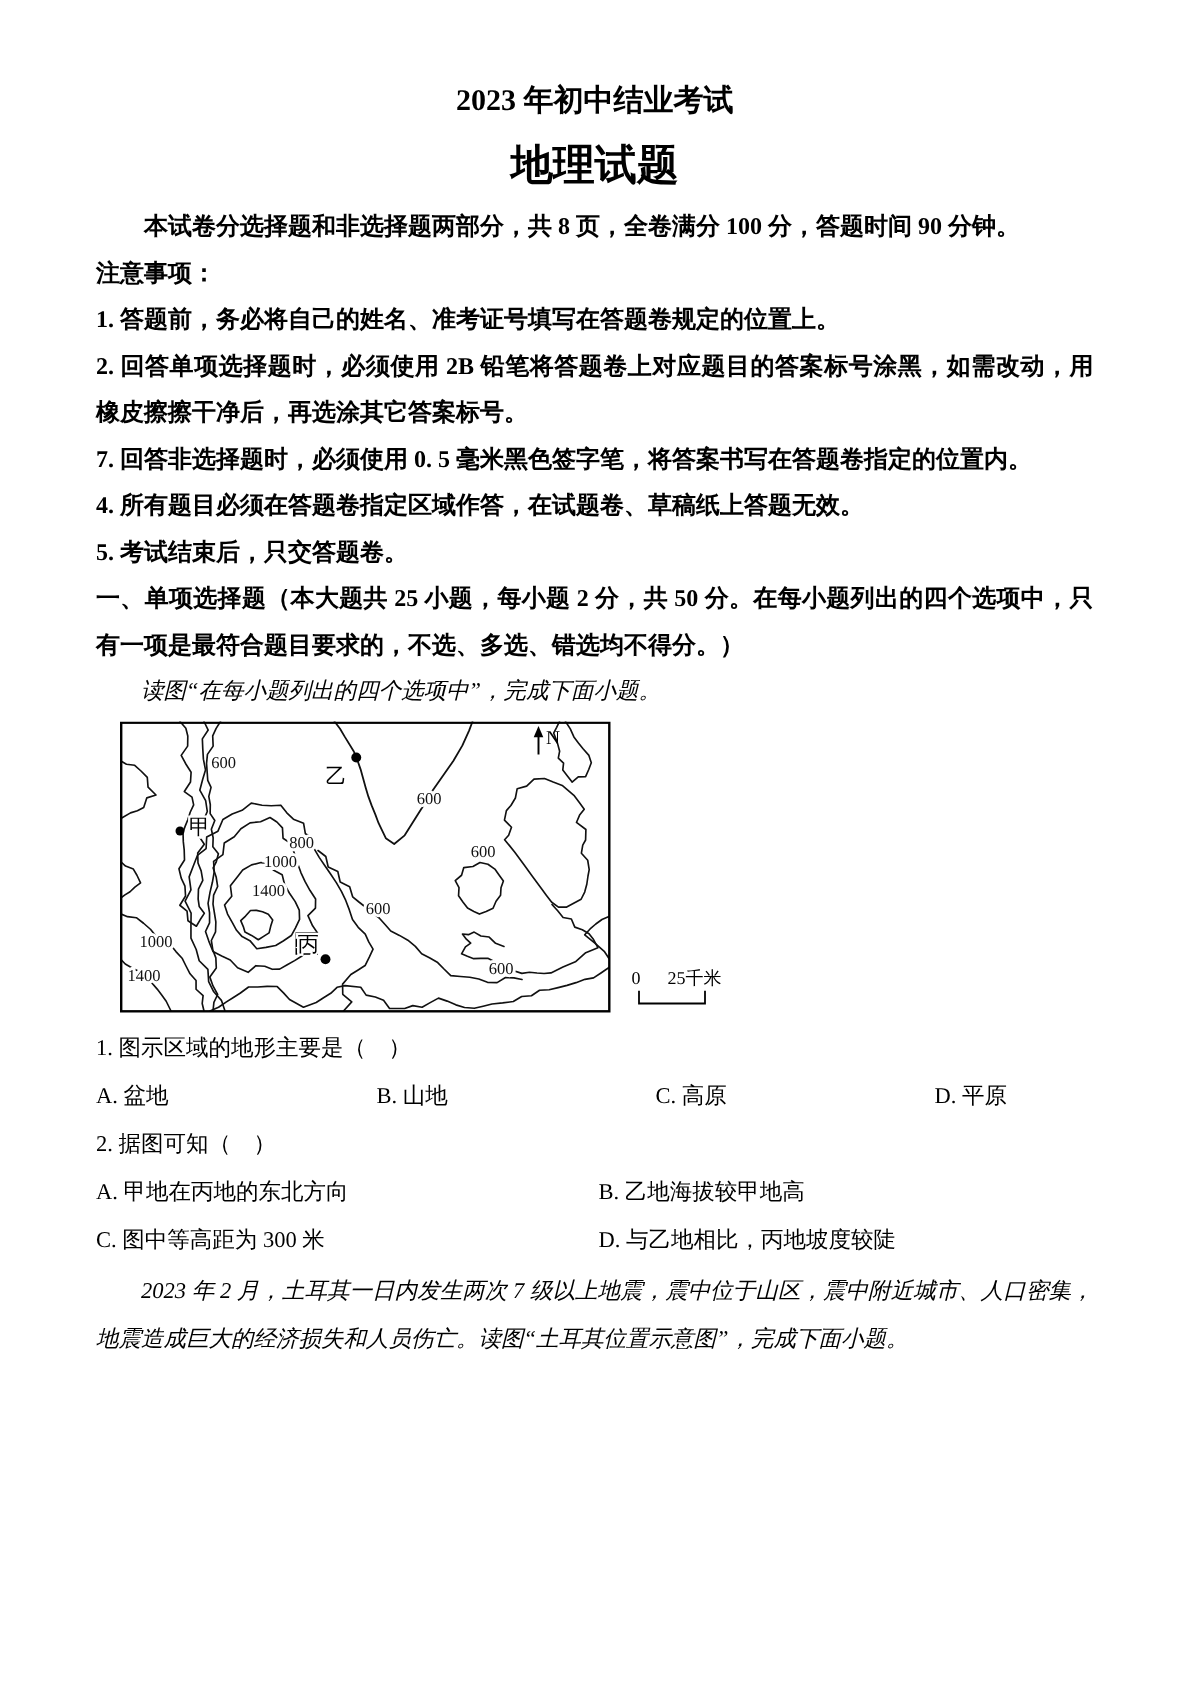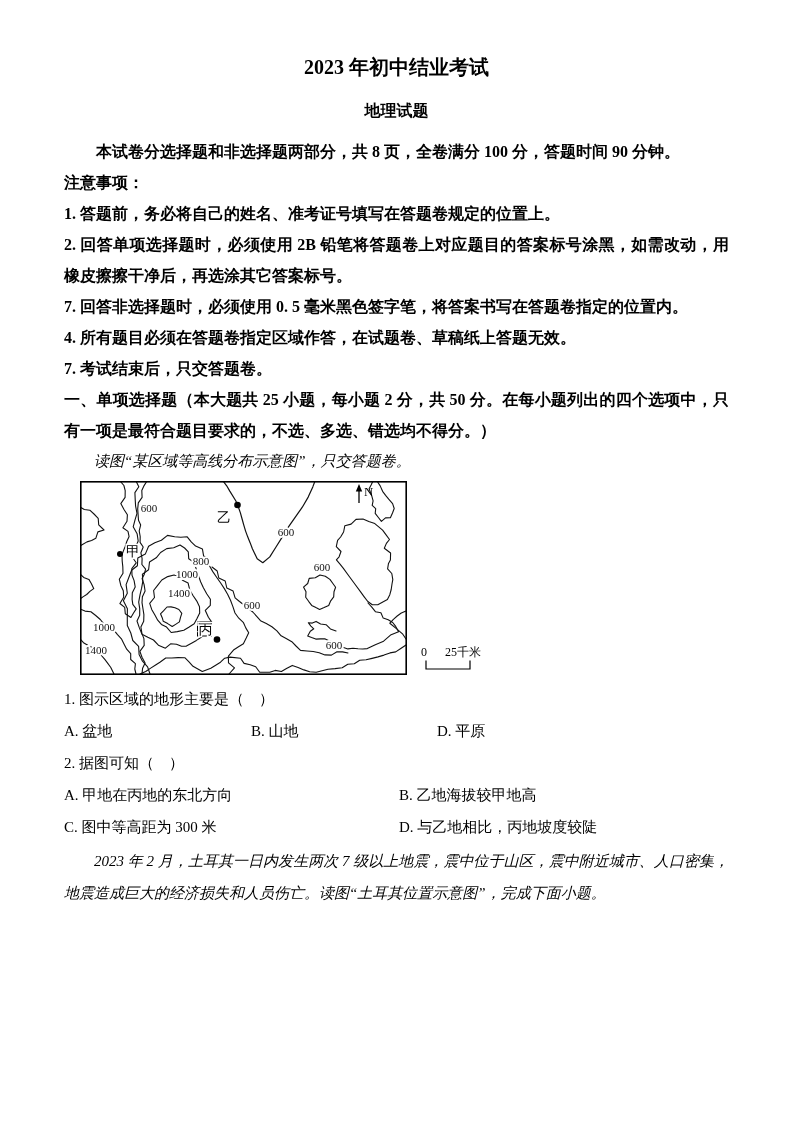--- a/index.html
+++ b/index.html
@@ -2,21 +2,21 @@
 <html><head>
 <meta charset="utf-8">
 <style>
   html,body{margin:0;padding:0;background:#fff;}
   .page{
     width:793px;height:1122px;background:#fff;color:#000;
     font-family:"Liberation Serif","DejaVu Serif",serif;
     box-sizing:border-box;padding:36px 64px 0 64px;position:relative;overflow:hidden;margin-top:18px;
   }
   .title{margin:0 0 18px 0;text-align:center;font-size:20px;font-weight:bold;line-height:26px;}
-  .subtitle{margin:0 0 12px 0;text-align:center;font-size:16px;font-weight:bold;line-height:26px;}
+  .subtitle{margin:0 0 12px 0;text-align:center;font-size:28px;font-weight:bold;line-height:26px;}
   .intro{margin:0;font-size:16px;font-weight:bold;line-height:31px;text-indent:2em;text-align:justify;}
   .notice-heading{margin:0;font-size:16px;font-weight:bold;line-height:31px;}
   .notice{margin:0;font-size:16px;font-weight:bold;line-height:31px;text-align:justify;}
   .section-header{margin:0;font-size:16px;font-weight:bold;line-height:31px;text-align:justify;}
   .figure-intro{margin:0;font-size:15px;font-style:italic;line-height:30px;text-indent:2em;}
   .figure{margin:5px 0 6px 16px;}
   .figure svg{display:block;}
   .stem{margin:0;font-size:15px;line-height:32px;}
   .opts4{display:grid;grid-template-columns:187px 186px 186px 1fr;font-size:15px;line-height:32px;}
   .opts2{display:grid;grid-template-columns:335px 1fr;font-size:15px;line-height:32px;}
@@ -37,25 +37,25 @@
   <h1 class="title">2023 年初中结业考试</h1>
   <h2 class="subtitle">地理试题</h2>
 
   <p class="intro">本试卷分选择题和非选择题两部分，共 8 页，全卷满分 100 分，答题时间 90 分钟。</p>
 
   <p class="notice-heading">注意事项：</p>
   <p class="notice">1. 答题前，务必将自己的姓名、准考证号填写在答题卷规定的位置上。</p>
   <p class="notice">2. 回答单项选择题时，必须使用 2B 铅笔将答题卷上对应题目的答案标号涂黑，如需改动，用橡皮擦擦干净后，再选涂其它答案标号。</p>
   <p class="notice">7. 回答非选择题时，必须使用 0. 5 毫米黑色签字笔，将答案书写在答题卷指定的位置内。</p>
   <p class="notice">4. 所有题目必须在答题卷指定区域作答，在试题卷、草稿纸上答题无效。</p>
-  <p class="notice">7. 考试结束后，只交答题卷。</p>
+  <p class="notice">5. 考试结束后，只交答题卷。</p>
 
   <p class="section-header">一、单项选择题（本大题共 25 小题，每小题 2 分，共 50 分。在每小题列出的四个选项中，只有一项是最符合题目要求的，不选、多选、错选均不得分。）</p>
 
-  <p class="figure-intro">读图“某区域等高线分布示意图”，只交答题卷。</p>
+  <p class="figure-intro">读图“在每小题列出的四个选项中”，完成下面小题。</p>
 
   <div class="figure">
     <svg id="map-svg" width="410" height="196" viewBox="0 0 410 196">
 
       <g id="contour-group">
           <path d="M40.0 0.0 L43.9 4.5 L45.2 9.7 L45.1 16.4 L40.8 22.6 L44.0 28.5 L47.4 33.8 L47.0 40.3 L42.9 46.7 L48.0 50.4 L49.1 55.6 L46.8 60.5 L45.2 65.5 L43.4 69.9 L42.0 73.7 L42.2 80.1 L42.8 85.6 L43.0 92.3 L39.3 98.2 L40.8 104.4 L43.3 109.8 L43.7 116.3 L39.9 122.5 L44.7 126.4 L45.3 132.8 L50.9 136.5 L53.4 132.2 L56.2 127.9 L52.8 123.3 L52.1 118.4 L52.3 111.8 L55.2 105.9 L54.1 99.6 L52.0 94.3 L51.8 87.6 L56.2 81.8 L53.1 77.2 L52.6 71.8 L55.6 66.1 L58.2 60.0 L57.1 52.7 L53.2 45.8 L55.1 38.7 L57.0 32.3 L55.6 25.1 L55.2 18.4 L54.9 11.6 L58.8 5.7 L56 0" class="contour"></path>
           <path d="M0.0 26.0 L4.3 28.5 L9.8 29.2 L14.0 33.0 L18.2 37.3 L18.7 43.8 L24.0 49.0 L17.9 50.9 L15.8 57.3 L11.6 59.5 L7.0 60.9 L0 65" class="contour"></path>
           <path d="M0.0 93.0 L3.7 96.4 L8.9 98.4 L11.3 102.5 L13.7 107.6 L9.9 110.4 L6.7 113.5 L3.3 115.6 L0 118" class="contour"></path>
           <path d="M67.0 0.0 L64.1 4.6 L61.8 9.6 L62.1 16.4 L58.3 21.9 L57.7 27.9 L58.1 33.6 L58.5 39.2 L60.7 43.9 L59.2 49.9 L60.2 55.5 L60.1 61.4 L63.2 66.0 L60.9 71.8 L62.1 77.5 L61.9 83.5 L65.6 88.2 L64.2 93.5 L62.1 97.6 L64.1 103.6 L65.1 110.0 L62.4 115.8 L62.0 121.7 L63.0 128.0 L63.9 133.6 L63.7 140.2 L60.9 146.0 L61.9 152.4 L63.9 157.6 L64.2 164.4 L59.9 170.4 L62.0 176.3 L65.1 182.0 L62.6 187.3 L62 193" class="contour"></path>
           <path d="M70.0 193.0 L67.6 185.9 L62.5 180.2 L59.1 173.4 L58.6 165.3 L52.8 159.5 L50.8 152.0 L47.3 144.4 L47.3 136.0 L47.4 127.8 L43.4 119.8 L47.3 112.2 L46.1 103.6 L48.8 96.5 L51.6 89.3 L57.4 84.7 L57.8 77.0 L65.3 73.1 L68.6 65.3 L74.8 61.7 L81.4 59.2 L87.5 54.4 L94.7 55.8 L100.8 56.2 L107.2 55.8 L111.2 60.9 L115.6 65.1 L122.4 67.9 L123.6 74.9 L129.5 78.1 L129.4 84.8 L132.8 90.6 L136.6 96.2 L140.5 101.8 L144.2 107.4 L147.6 113.2 L150.5 119.3 L152.9 125.6 L155.0 132.0 L158.8 137.2 L163.5 141.7 L165.9 147.1 L168.7 151.8 L166.2 157.1 L163.4 162.7 L158.5 165.8 L153.9 168.7 L148.4 175.1 L148.5 181.9 L154.5 186.9 L149 193" class="contour"></path>
@@ -117,20 +117,21 @@
         <text class="slabel" x="365" y="175">25千米</text>
         <path d="M346,179.5 L346,188 L390,188 L390,179.5" fill="none" stroke="#000" stroke-width="1.2"></path>
       </g>
     </svg>
   </div>
 
   <p class="stem">1. 图示区域的地形主要是（　）</p>
   <div class="opts4">
     <span>A. 盆地</span>
     <span>B. 山地</span>
+    <span>C. 高原</span>
     <span>D. 平原</span>
   </div>
 
   <p class="stem">2. 据图可知（　）</p>
   <div class="opts2">
     <span>A. 甲地在丙地的东北方向</span>
     <span>B. 乙地海拔较甲地高</span>
   </div>
   <div class="opts2">
     <span>C. 图中等高距为 300 米</span>

